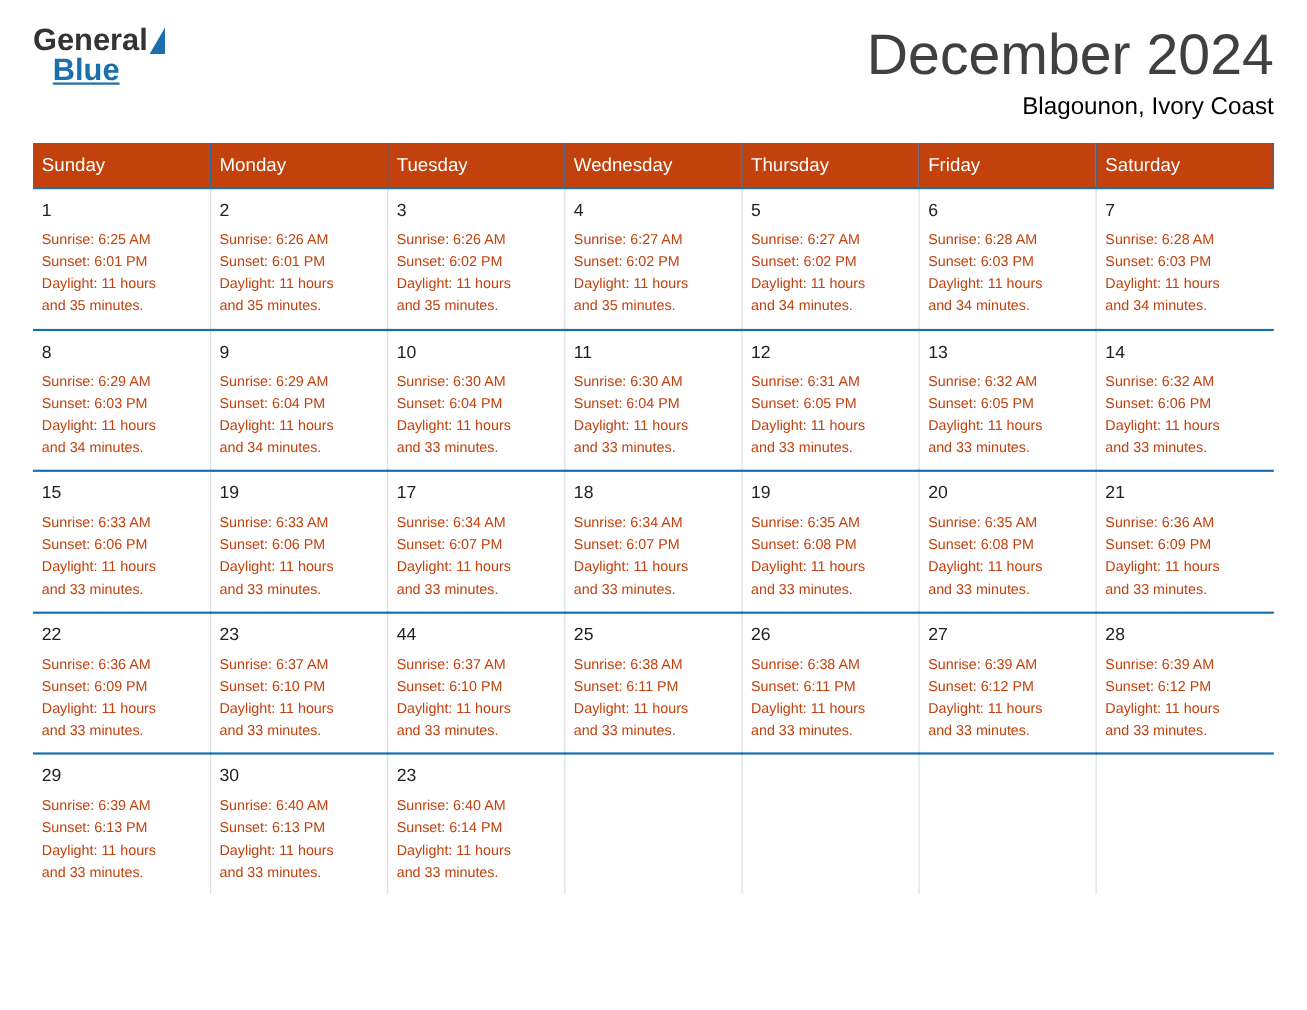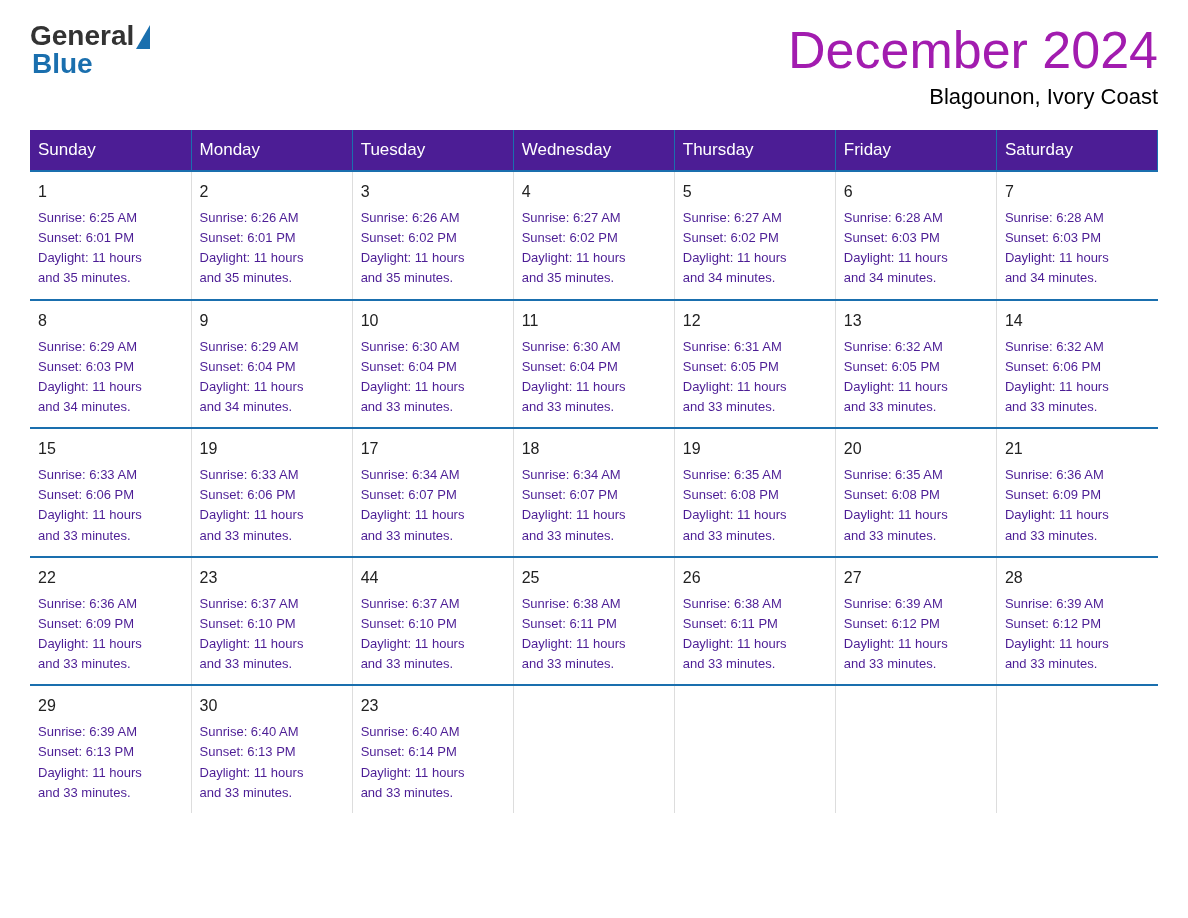--- a/index.html
+++ b/index.html
@@ -42,33 +42,33 @@
     .logo-top-row {
       display: flex;
       align-items: center;
     }
     .title-block {
       text-align: right;
     }
     .month-title {
       font-size: 52px;
       font-weight: normal;
-      color: #a21caf;
+      color: #404040;
     }
     .location-title {
       font-size: 22px;
       color: #000000;
       margin-top: 4px;
     }
     table {
       width: 100%;
       border-collapse: collapse;
     }
     thead tr {
-      background-color: #4c1d95;
+      background-color: #c2410c;
     }
     thead th {
       color: #fff;
       padding: 10px 8px;
       text-align: left;
       font-size: 17px;
       font-weight: normal;
       border-right: 1px solid #1a6fae;
     }
     tbody tr {
@@ -87,34 +87,34 @@
       border-right: none;
     }
     .day-num {
       font-size: 16px;
       font-weight: normal;
       display: block;
       margin-bottom: 4px;
     }
     .day-info {
       font-size: 13px;
-      color: #4c1d95;
+      color: #c2410c;
       line-height: 1.55;
     }
   </style>
 </head>
 <body>
 
 <div class="header">
   <div class="logo-wrapper">
     <div class="logo-top-row">
       <span class="logo-text-general">General</span>
       <div class="logo-triangle"></div>
     </div>
-    <span class="logo-text-blue" style="margin-top:-4px; margin-left:2px;">Blue</span>
+    <span class="logo-text-blue" style="margin-top:-4px; margin-left:18px;text-decoration:underline;">Blue</span>
   </div>
   <div class="title-block">
     <div class="month-title">December 2024</div>
     <div class="location-title">Blagounon, Ivory Coast</div>
   </div>
 </div>
 
 <table>
   <thead>
     <tr>

